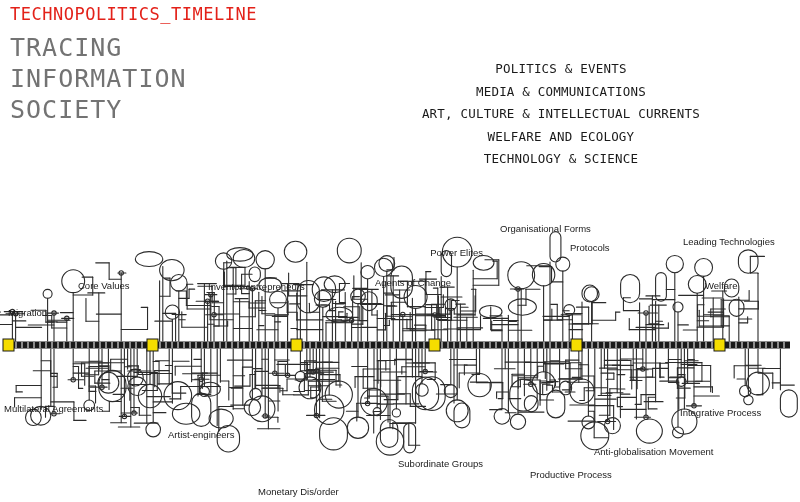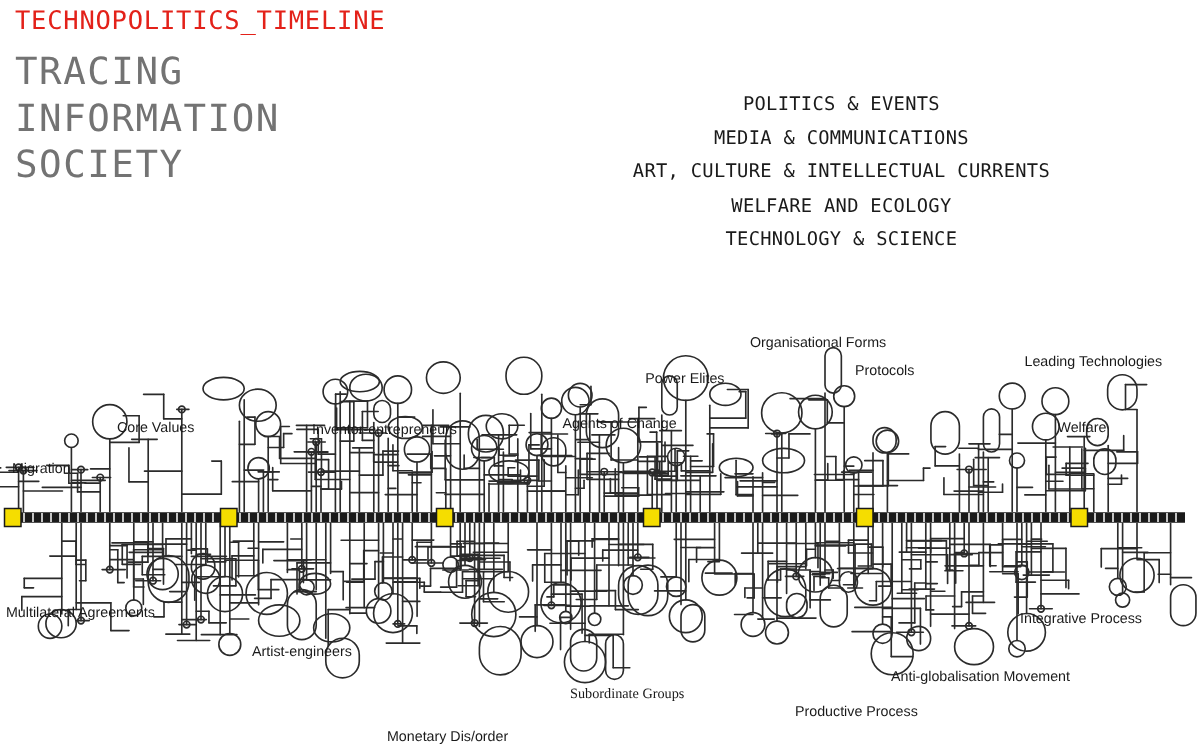--- a/index.html
+++ b/index.html
@@ -1685,19 +1685,19 @@
       <div class="node-label" style="left: 168px; top: 96px; margin-left: 40px;">Inventor-entrepreneurs</div>
       <div class="node-label" style="left: 375px; top: 92px;">Agents of Change</div>
       <div class="node-label right" style="left: 483px; top: 62px;">Power Elites</div>
       <div class="node-label" style="left: 500px; top: 38px;">Organisational Forms</div>
       <div class="node-label" style="left: 570px; top: 57px;">Protocols</div>
       <div class="node-label" style="left: 664px; top: 95px; margin-left: 41px;">Welfare</div>
       <div class="node-label" style="left: 683px; top: 51px;">Leading Technologies</div>
       <div class="node-label" style="left: 4px; top: 218px;">Multilateral Agreements</div>
       <div class="node-label" style="left: 168px; top: 244px;">Artist-engineers</div>
       <div class="node-label" style="left: 258px; top: 301px;">Monetary Dis/order</div>
-      <div class="node-label" style="left: 380px; top: 273px; font-family: Liberation Serif, serif;">Subordinate Groups</div>
+      <div class="node-label" style="left: 398px; top: 273px;">Subordinate Groups</div>
       <div class="node-label" style="left: 530px; top: 284px;">Productive Process</div>
       <div class="node-label" style="left: 594px; top: 261px;">Anti-globalisation Movement</div>
       <div class="node-label" style="left: 632px; top: 222px; padding-left: 48px;">Integrative Process</div>
     </div>
 
 </div>
 
 </body></html>

